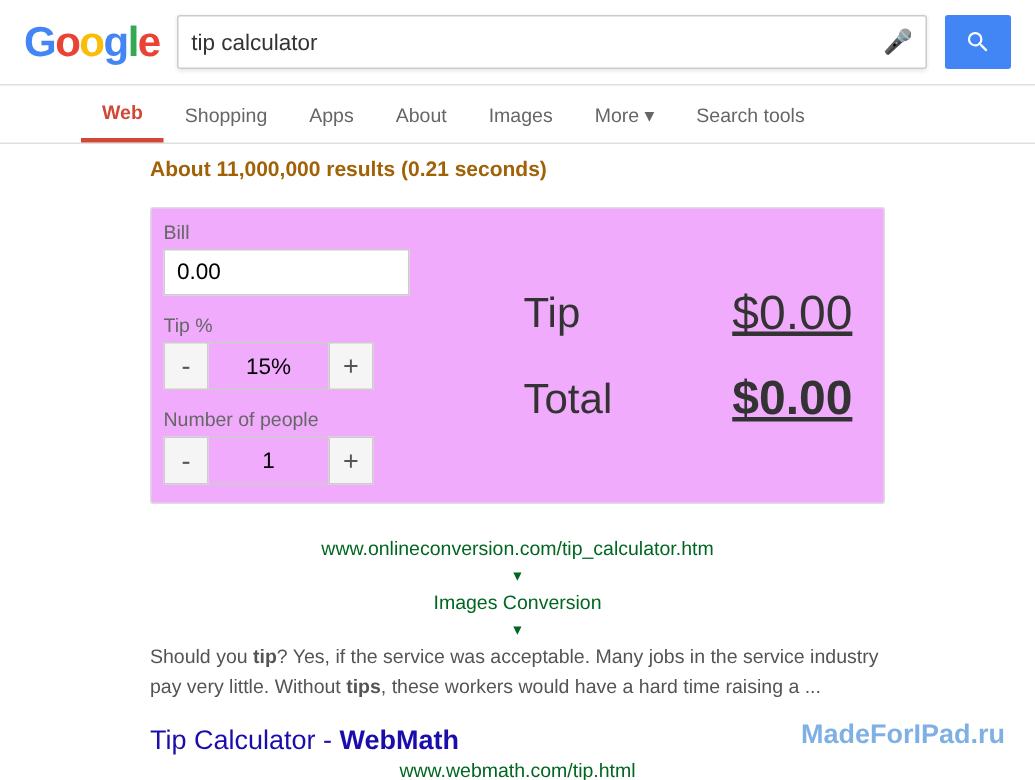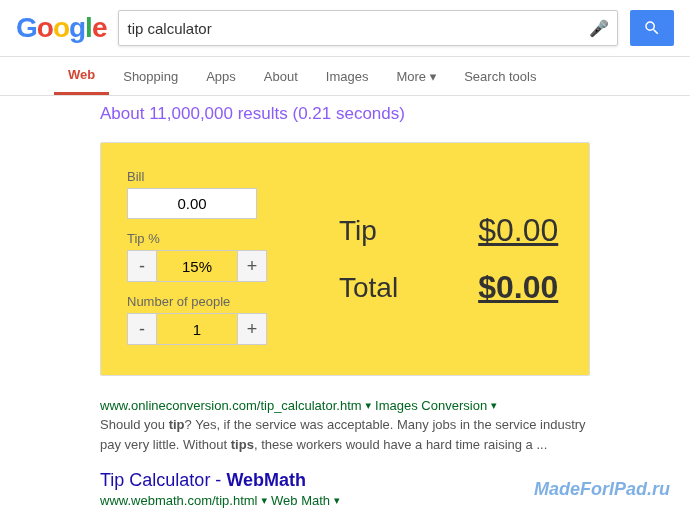--- a/index.html
+++ b/index.html
@@ -20,49 +20,49 @@
     .mic-icon { color: #4285F4; font-size: 16px; cursor: pointer; }
     .search-btn { background: #4285F4; border: none; border-radius: 2px; width: 44px; height: 36px; cursor: pointer; display: flex; align-items: center; justify-content: center; }
     .search-btn svg { fill: white; width: 18px; height: 18px; }
 
     
     .nav-tabs { display: flex; align-items: center; padding: 0 54px; border-bottom: 1px solid #e0e0e0; gap: 0; }
     .nav-tab { padding: 10px 14px; font-size: 13px; color: #666; cursor: pointer; text-decoration: none; display: flex; align-items: center; gap: 4px; }
     .nav-tab.active { color: #D14836; border-bottom: 3px solid #D14836; font-weight: bold; }
 
     
-    .results-info { padding: 8px 100px; font-size: 17px; color: #8b5cf6; }
+    .results-info { padding: 8px 100px; font-size: 14px; color: #a16207; font-weight: bold; }
 
     
-    .widget-container { margin: 10px 100px; border: 1px solid #ddd; border-radius: 2px; display: flex; padding: 26px; gap: 32px; background: #fde047; }
+    .widget-container { margin: 10px 100px; border: 1px solid #ddd; border-radius: 2px; display: flex; padding: 8px; gap: 56px; background: #f0abfc; }
     .calc-left { min-width: 160px; }
     .calc-label { font-size: 13px; color: #666; margin-bottom: 4px; }
-    .calc-input { width: 130px; border: 1px solid #ccc; padding: 6px 8px; font-size: 15px; text-align: center; margin-bottom: 12px; }
+    .calc-input { width: 164px; border: 1px solid #ccc; padding: 6px 8px; font-size: 15px; text-align: left; margin-bottom: 12px; }
     .stepper-row { display: flex; align-items: center; gap: 0; margin-bottom: 4px; }
     .stepper-btn { width: 30px; height: 32px; border: 1px solid #ccc; background: #f5f5f5; font-size: 18px; cursor: pointer; display: flex; align-items: center; justify-content: center; color: #555; }
     .stepper-val { width: 80px; height: 32px; border: 1px solid #ccc; border-left: none; border-right: none; text-align: center; font-size: 15px; line-height: 32px; }
 
     .calc-right { display: flex; flex-direction: column; justify-content: center; gap: 20px; padding-left: 20px; }
     .result-row { display: flex; justify-content: space-between; align-items: center; gap: 80px; }
     .result-label { font-size: 28px; color: #333; }
     .result-value { font-size: 32px; color: #333; text-decoration: underline; }
     .result-value.bold { font-weight: bold; }
 
     
     .search-results { padding: 10px 100px; }
     .result-item { margin-bottom: 16px; }
     .result-title { font-size: 18px; color: #1a0dab; text-decoration: none; cursor: pointer; }
     .result-title strong { font-weight: bold; }
-    .result-url-row { display: flex; align-items: center; gap: 4px; font-size: 13px; color: #006621; margin: 2px 0; }
+    .result-url-row { display: flex; align-items: center; gap: 4px; font-size: 13px; color: #006621; margin: 2px 0; flex-direction: column; }
     .result-url { color: #006621; }
     .result-arrow { color: #006621; font-size: 11px; cursor: pointer; }
     .result-snippet { font-size: 13px; color: #545454; line-height: 1.5; }
 
     
-    .watermark { position: absolute; bottom: 20px; right: 20px; color: #4a90d9; font-size: 18px; font-weight: bold; opacity: 0.7; font-style: italic; }
+    .watermark { position: absolute; bottom: 20px; right: 20px; color: #4a90d9; font-size: 18px; font-weight: bold; opacity: 0.7; }
   </style>
 </head>
 <body>
 
 <div class="header">
   <div class="logo">
     <span>G</span><span>o</span><span>o</span><span>g</span><span>l</span><span>e</span>
   </div>
   <div class="search-bar">
     <input class="search-input" type="text" value="tip calculator" style="">

